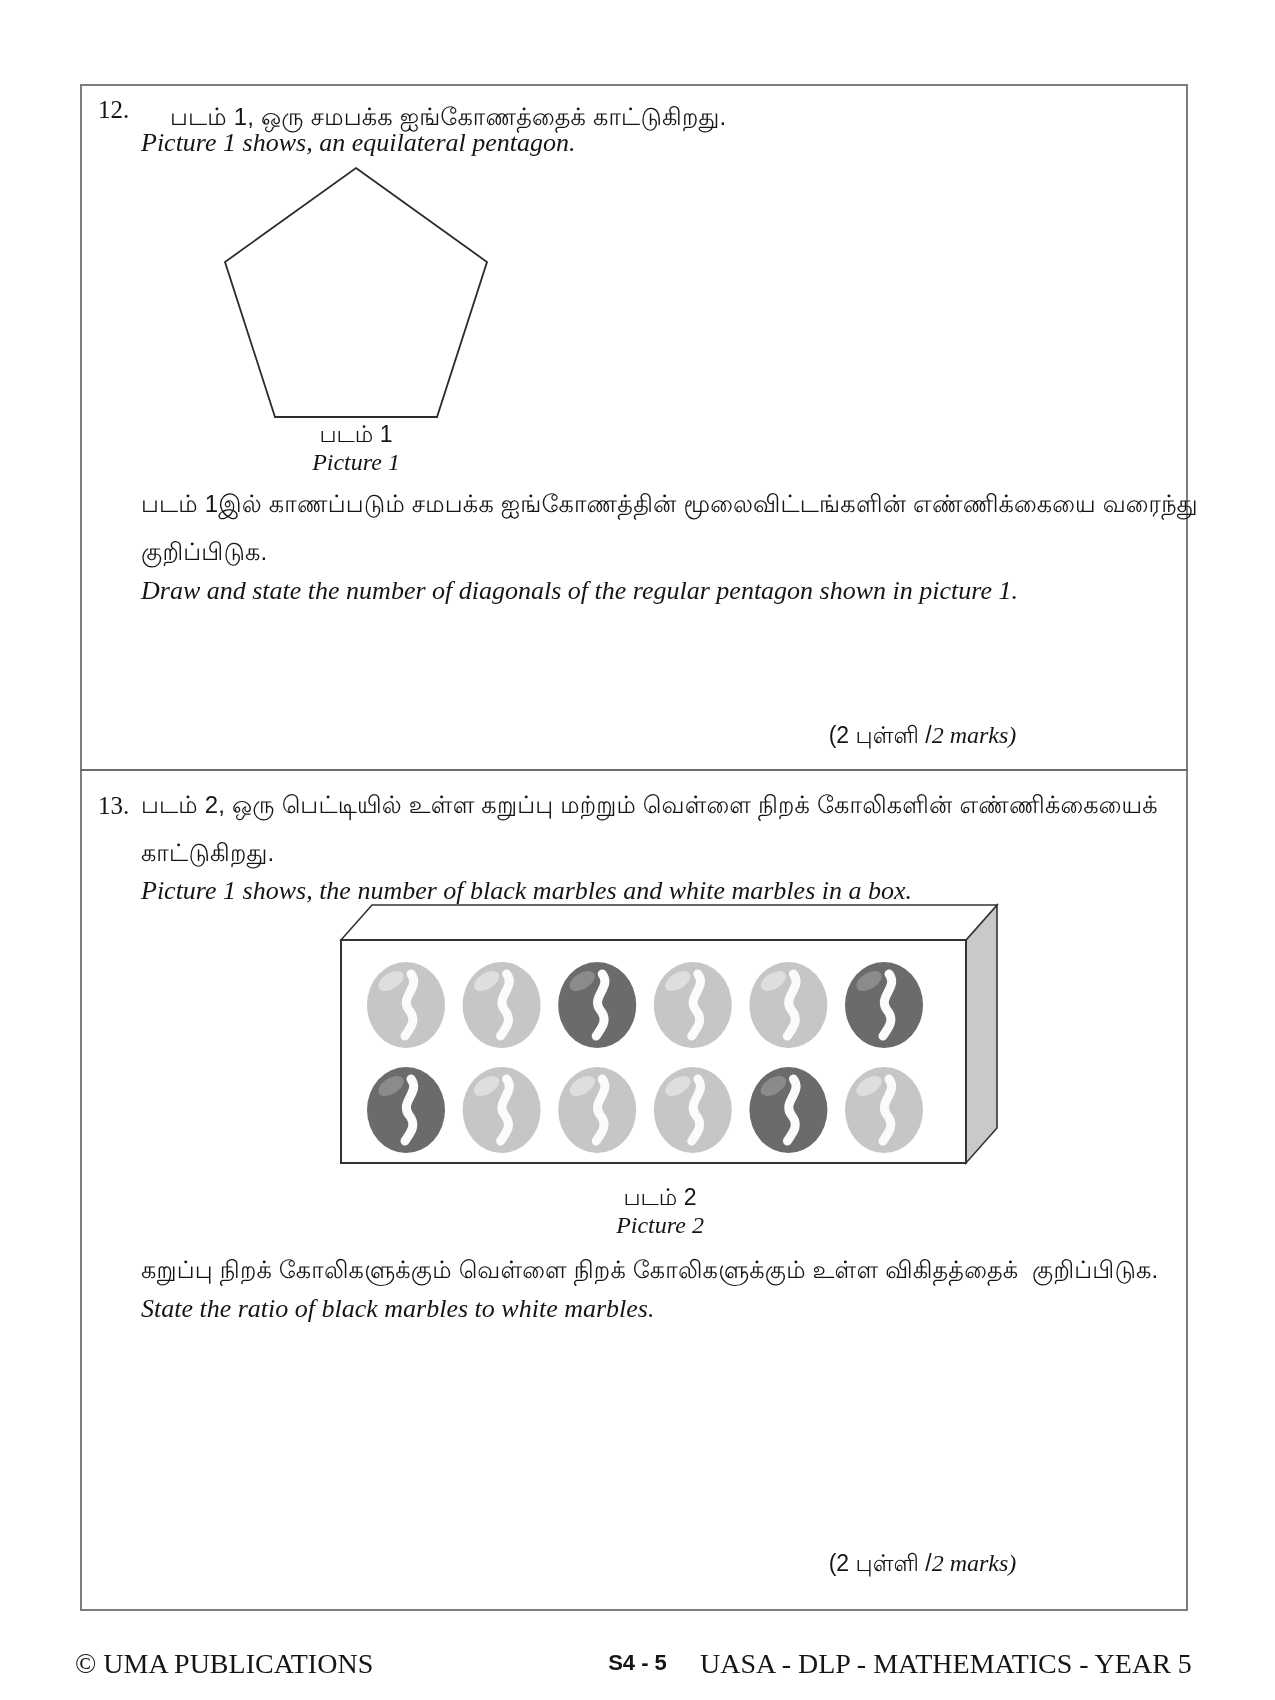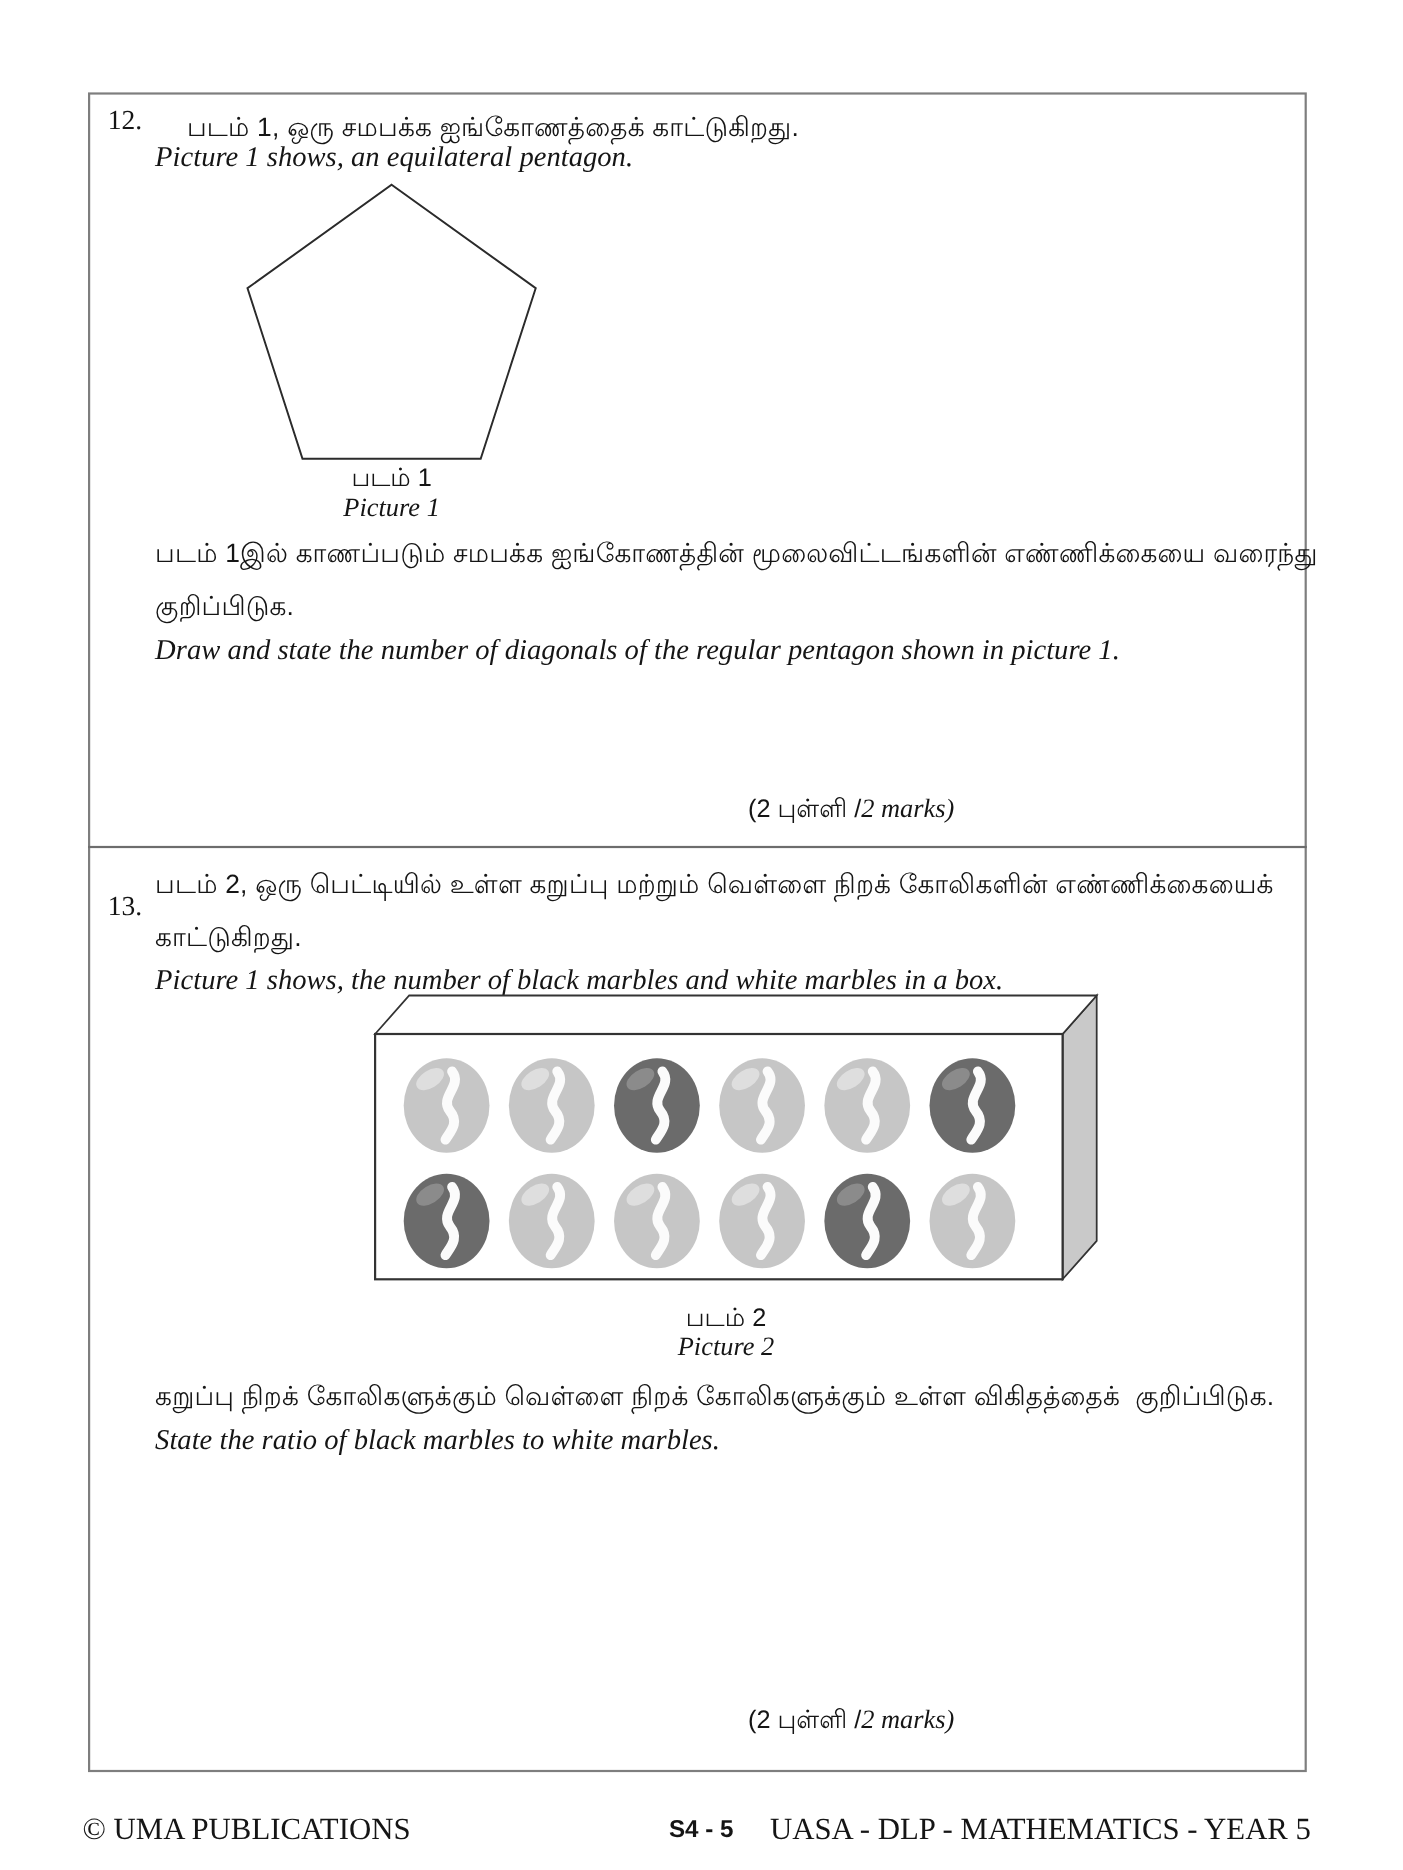--- a/index.html
+++ b/index.html
@@ -6,21 +6,21 @@
   body{
     width:1275px;height:1700px;position:relative;background:#ffffff;
     font-family:"Liberation Sans",sans-serif;color:#151515;overflow:hidden;
   }
   .abs{position:absolute;}
   .tamil{font-family:"Liberation Sans","DejaVu Sans",sans-serif;font-size:24px;letter-spacing:.2px;white-space:pre;}
   .serif-it{font-family:"Liberation Serif","DejaVu Serif",serif;font-style:italic;font-size:26px;}
   .qnum{font-family:"Liberation Serif","DejaVu Serif",serif;font-size:25px;}
   .caption-t{font-family:"Liberation Sans","DejaVu Sans",sans-serif;font-size:23px;text-align:center;}
   .caption-e{font-family:"Liberation Serif","DejaVu Serif",serif;font-style:italic;font-size:24px;text-align:center;}
-  .marks{font-size:23px;text-align:left;}
+  .marks{font-size:23px;text-align:center;}
   .marks .t{font-family:"Liberation Sans","DejaVu Sans",sans-serif;}
   .marks .e{font-family:"Liberation Serif","DejaVu Serif",serif;font-style:italic;font-size:24px;}
   .frame{
     left:80px;top:84px;width:1108px;height:1527px;
     border:2px solid #7e7e7e;box-sizing:border-box;
   }
   .divider{left:80px;top:769px;width:1108px;height:0;border-top:2px solid #6d6d6d;}
   .footer-serif{font-family:"Liberation Serif","DejaVu Serif",serif;font-size:28px;}
   .footer-sans{font-family:"Liberation Sans","DejaVu Sans",sans-serif;font-size:22px;}
   svg{display:block;}
@@ -43,21 +43,21 @@
 <div class="abs caption-e" style="left:256px;top:449px;width:200px;">Picture 1</div>
 
 <div class="abs tamil" style="left:141px;top:490px;">படம் 1இல் காணப்படும் சமபக்க ஐங்கோணத்தின் மூலைவிட்டங்களின் எண்ணிக்கையை வரைந்து</div>
 <div class="abs tamil" style="left:141px;top:538px;">குறிப்பிடுக.</div>
 <div class="abs serif-it" style="left:141px;top:576px;">Draw and state the number of diagonals of the regular pentagon shown in picture 1.</div>
 
 <div class="abs marks" style="left:680px;top:722px;width:485px;">
   <span class="t">(2 புள்ளி /</span><span class="e">2 marks)</span>
 </div>
 
-<div class="abs qnum" style="left:98px;top:792px;margin-top:19px;">13.</div>
+<div class="abs qnum" style="left:98px;top:792px;">13.</div>
 <div class="abs tamil" style="left:141px;top:791px;">படம் 2, ஒரு பெட்டியில் உள்ள கறுப்பு மற்றும் வெள்ளை நிறக் கோலிகளின் எண்ணிக்கையைக்</div>
 <div class="abs tamil" style="left:141px;top:839px;">காட்டுகிறது.</div>
 <div class="abs serif-it" style="left:141px;top:876px;">Picture 1 shows, the number of black marbles and white marbles in a box.</div>
 
 <svg class="abs" style="left:295px;top:868px;" width="730" height="312" viewBox="295 868 730 312">
 
   <polygon id="box-side" points="966,940 997,905 997,1128 966,1163" stroke-width="1.6" fill="#c9c9c9" stroke="#333333"></polygon>
 
   <polygon id="box-top" points="341,940 372,905 997,905 966,940" fill="#ffffff" stroke-width="1.6" stroke="#333333"></polygon>
 

